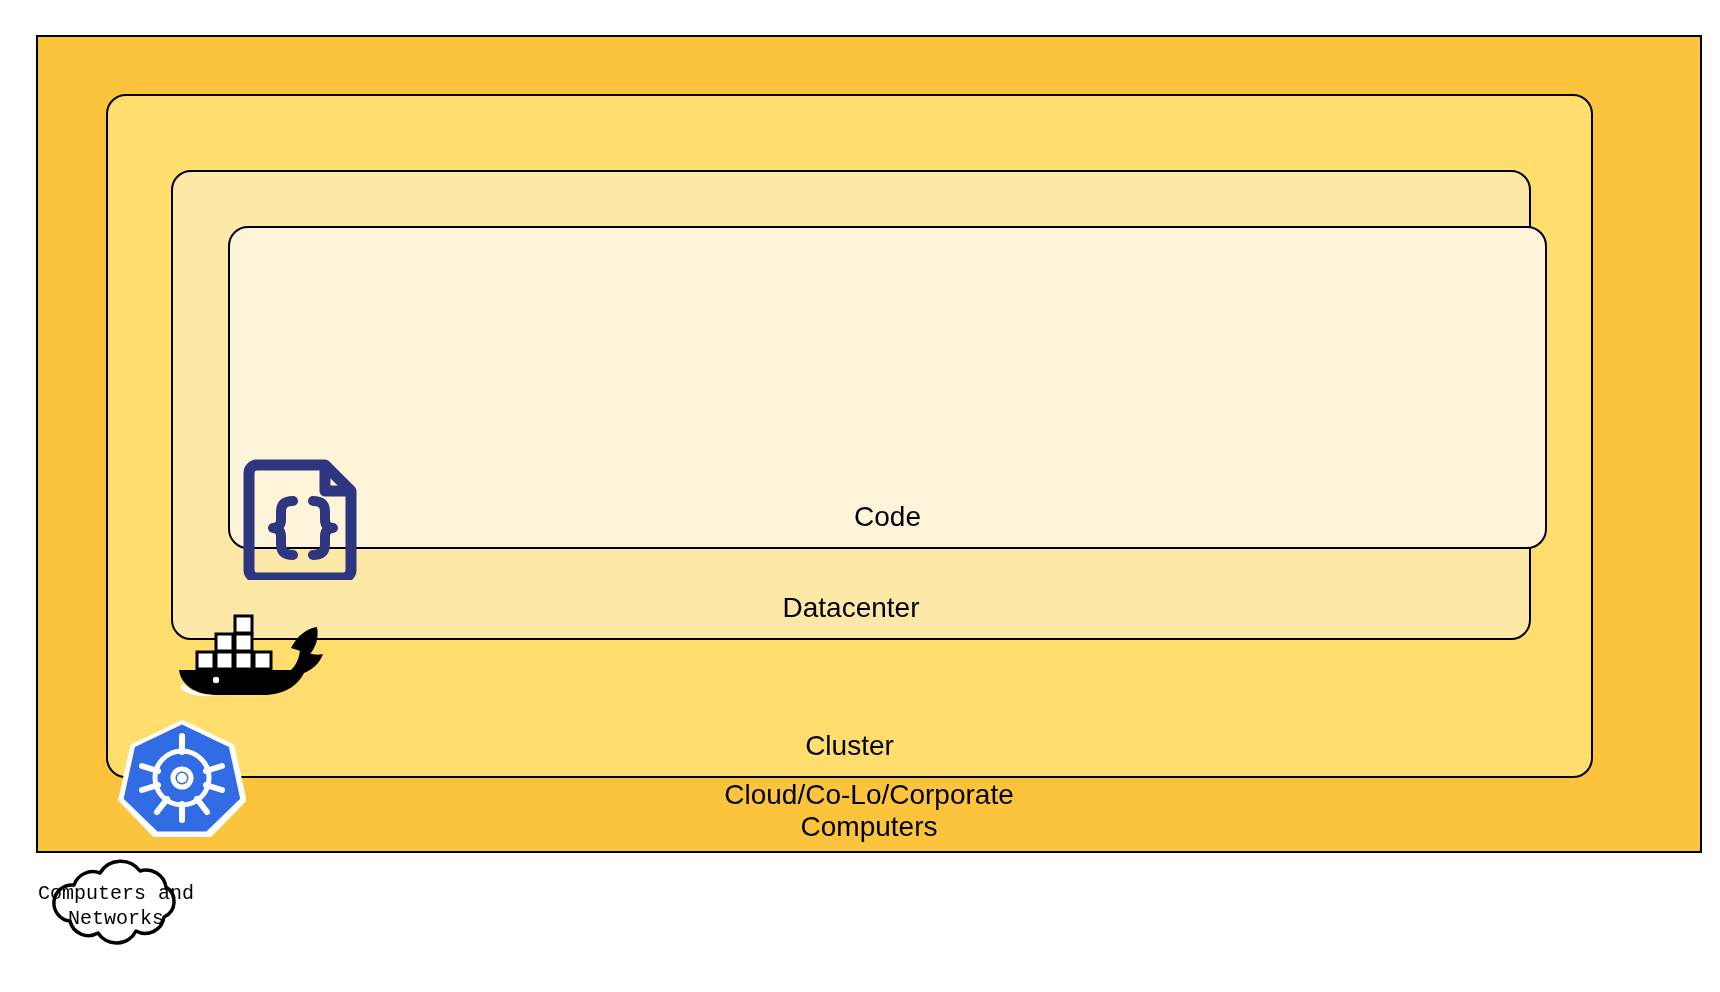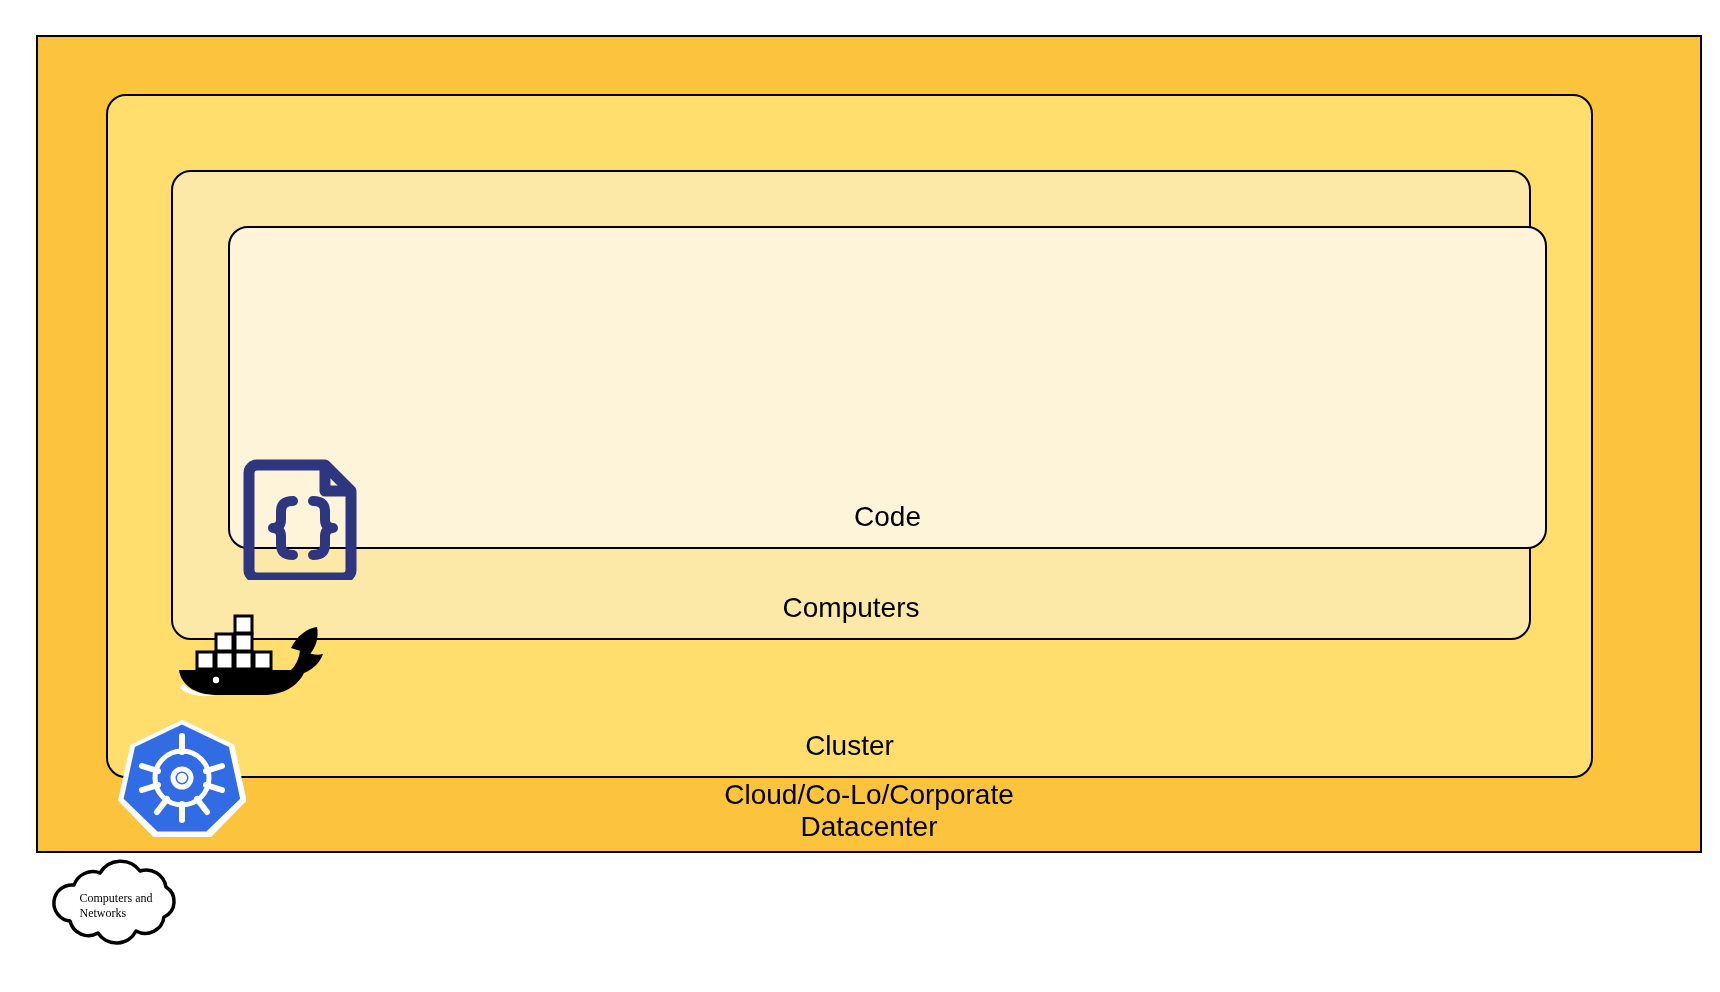--- a/index.html
+++ b/index.html
@@ -122,45 +122,46 @@
 
   .cloud-label {
     position: absolute;
     left: 0;
     top: 0;
     width: 160px;
     height: 102px;
     display: flex;
     align-items: center;
     justify-content: center;
-    font-size: 12px;
+    text-align: center;
+    font-size: 20px;
     line-height: 1.25;
     color: #000000;
     white-space: pre-line;
-    font-family: Liberation Serif, serif;
+    font-family: Liberation Mono, monospace;
     pointer-events: none;
   }
 </style>
 </head>
 <body>
 
 <div id="canvas">
 
   <div class="layer layer-datacenter">
 
     <div class="layer-label label-datacenter">Cloud/Co-Lo/Corporate
-Datacenter</div>
+Computers</div>
 
     <div class="layer layer-cluster" style="left:68px; top:57px;">
 
       <div class="layer-label label-cluster">Cluster</div>
 
       <div class="layer layer-container" style="left:63px; top:74px;">
 
-        <div class="layer-label label-container">Computers</div>
+        <div class="layer-label label-container">Datacenter</div>
 
         <div class="layer layer-code" style="left:55px; top:54px;">
 
           <div class="layer-label label-code">Code</div>
         </div>
       </div>
     </div>
   </div>
 
   <div class="icon-wrap icon-json">

